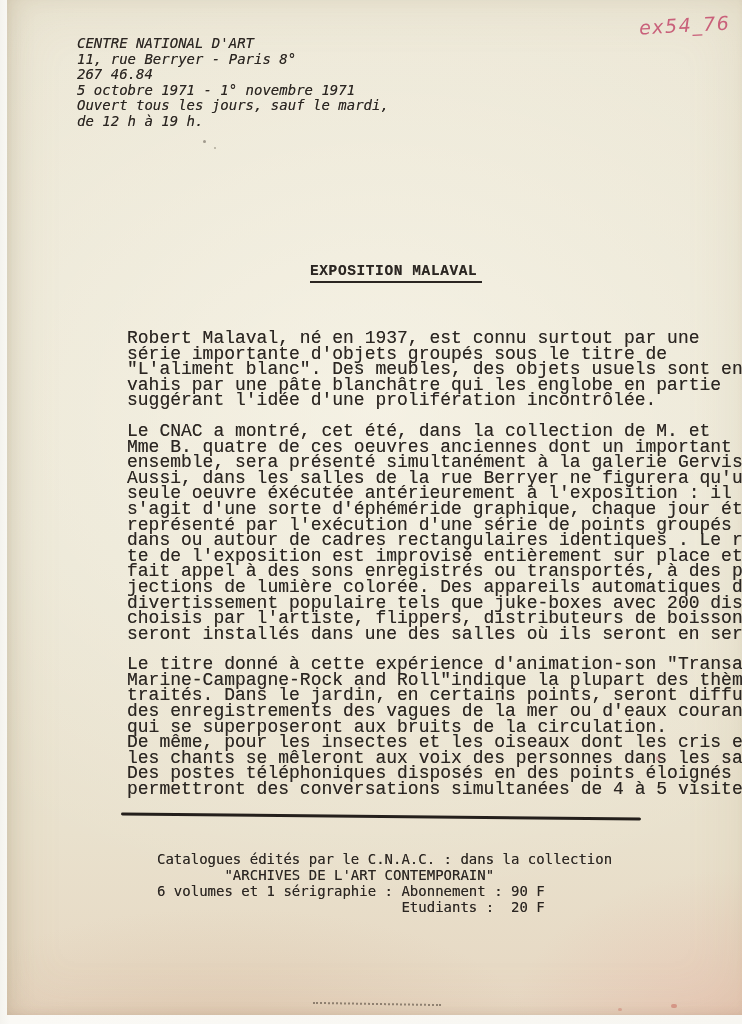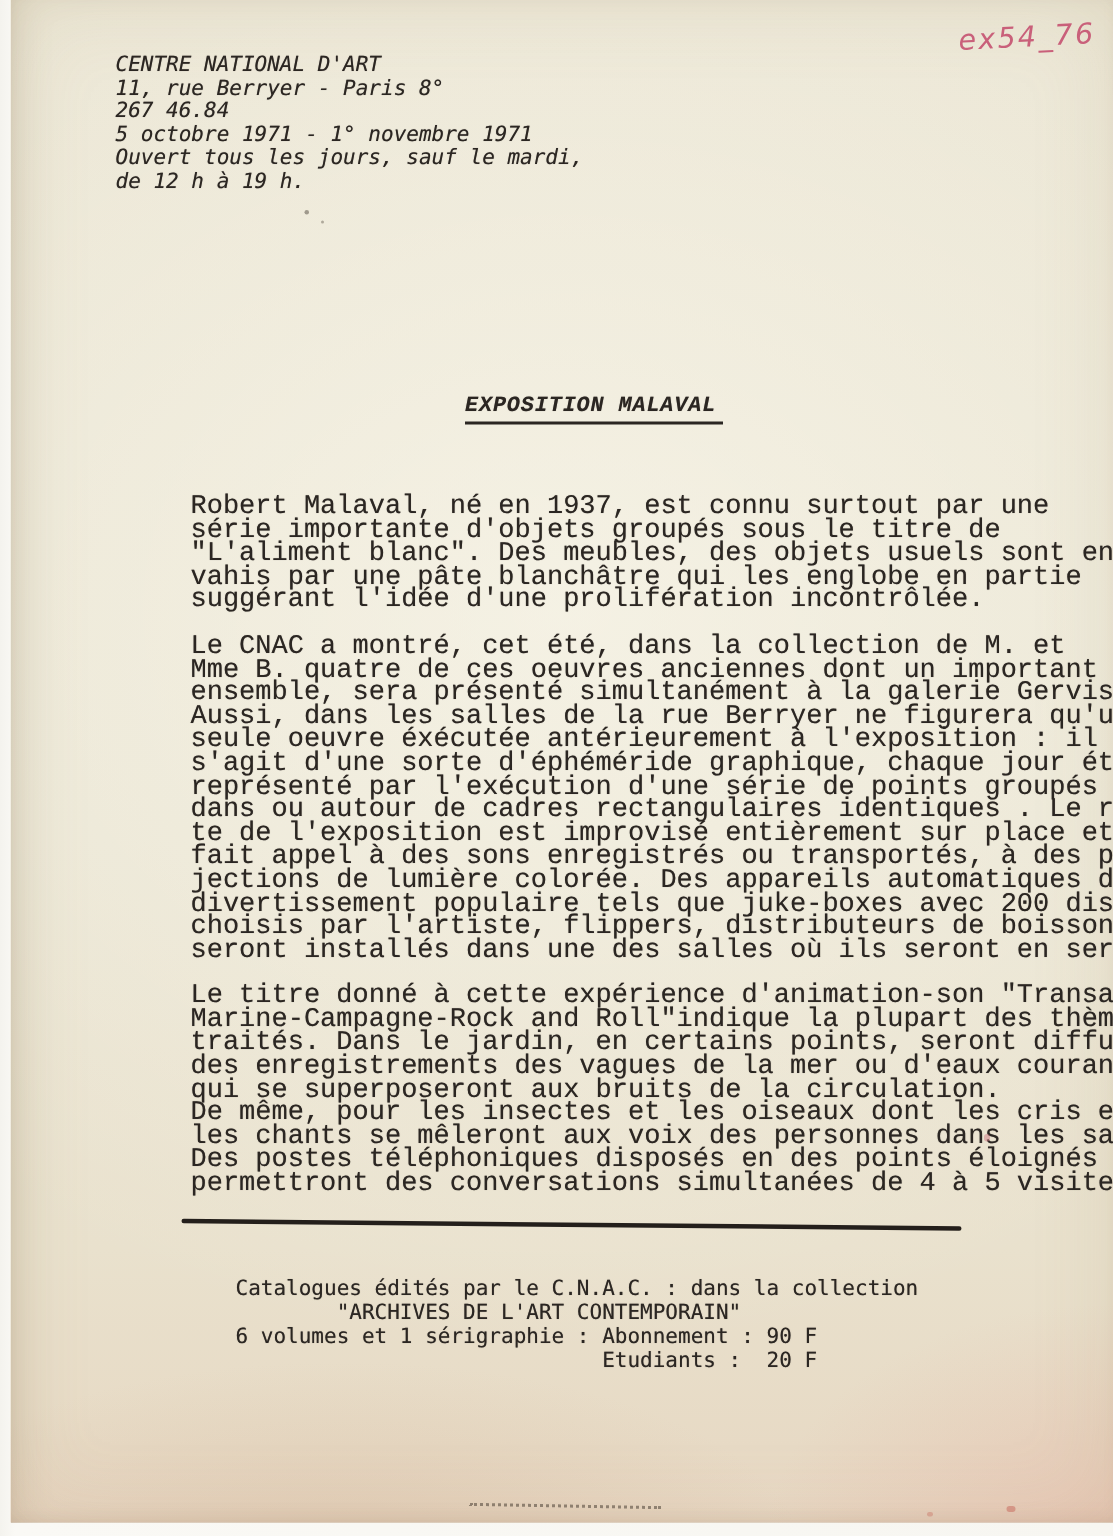--- a/index.html
+++ b/index.html
@@ -27,21 +27,20 @@
     position:absolute; left:632px; top:14px;
     font-family:"DejaVu Sans",sans-serif; font-style:italic;
     font-size:19px; letter-spacing:1.5px; color:#c9607a;
     transform:rotate(-3deg);
   }
   .doc-title {
     position:absolute; left:303px; top:263px;
     font-size:14.5px; font-weight:bold; letter-spacing:0.6px;
     border-bottom:2px solid #2b2622; padding:0 5px 2px 0;
     white-space:pre;
-    font-style:italic;
   }
   .body-text { position:absolute; left:120px; top:331px; }
   .para { white-space:pre; margin:0 0 15px 0; font-size:18px; line-height:15.6px; }
   .rule {
     position:absolute; left:114px; top:815px; width:520px; height:2.5px;
     background:#241f1b; transform:rotate(0.55deg); border-radius:2px;
   }
   .catalog {
     position:absolute; left:150px; top:851px;
     font-size:14px; line-height:16px; white-space:pre; margin:0;

